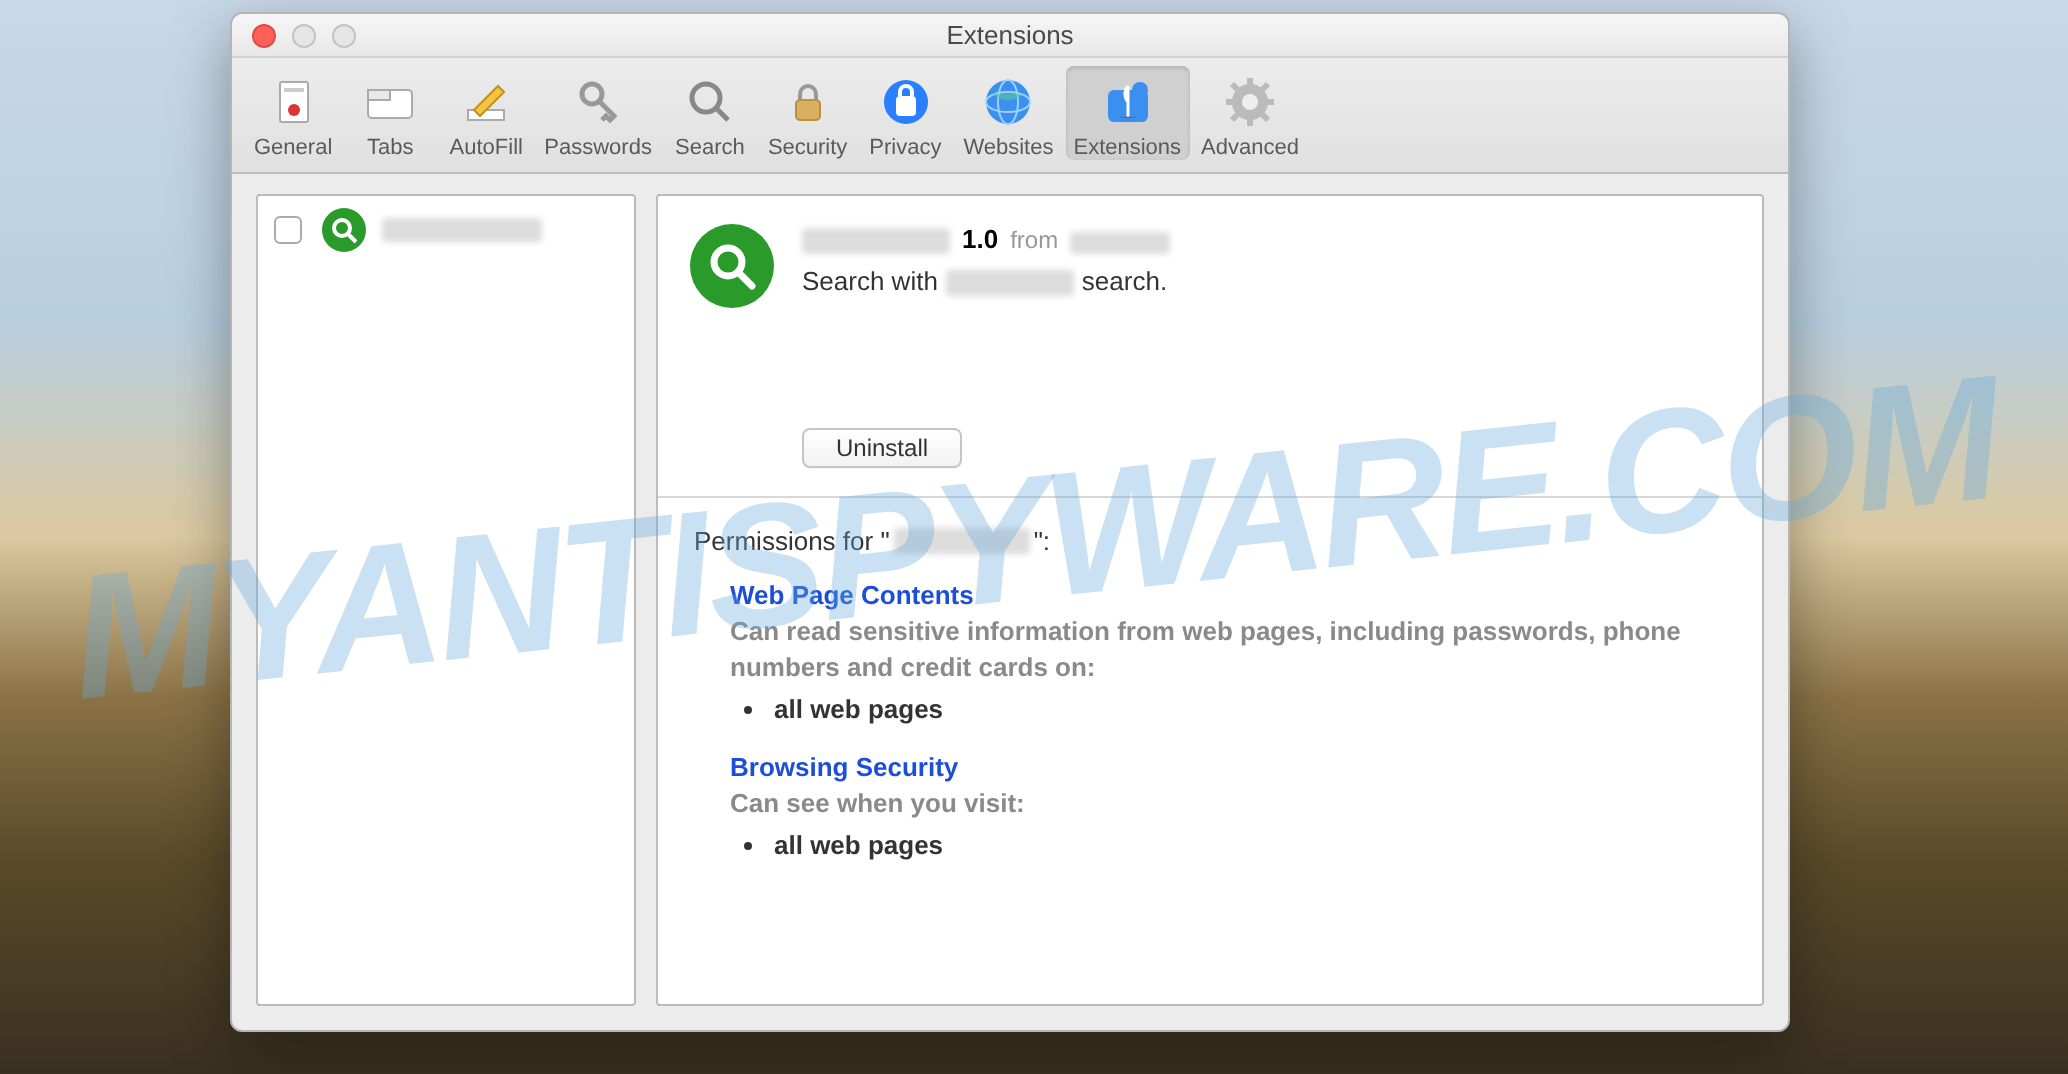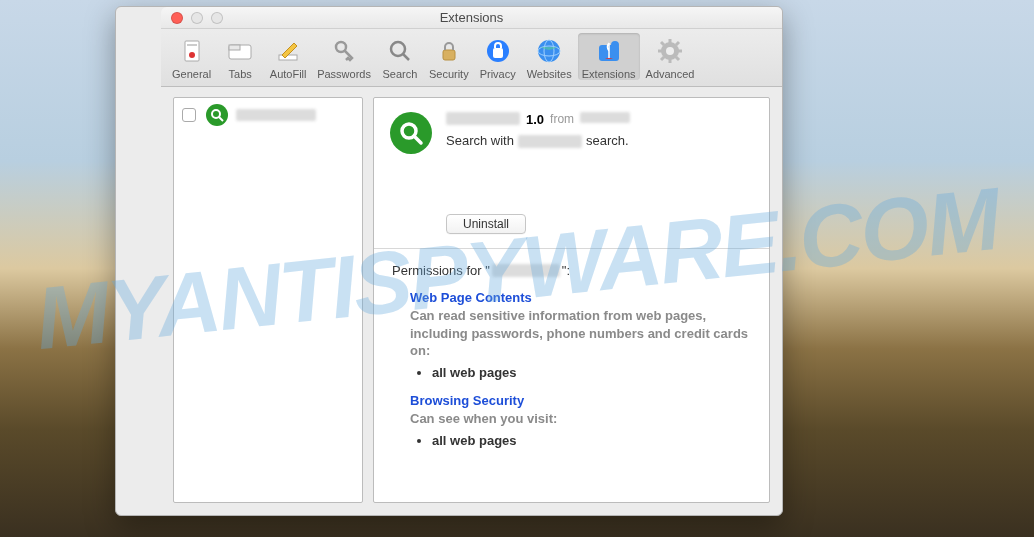--- a/index.html
+++ b/index.html
@@ -10,24 +10,24 @@
   overflow:hidden; position:relative;
 }
 
 .watermark {
   position:absolute; top:50%; left:50%; transform:translate(-50%,-50%) rotate(-6deg);
   font-size:88px; font-weight:700; font-style:italic; color:rgba(100,170,220,.35);
   white-space:nowrap; pointer-events:none; z-index:999; letter-spacing:-2px;
 }
 
 .window {
-  position:absolute; top:6px; left:115px; width:668px; height:510px;
+  position:absolute; top:6px; left:115px; width:780px; height:510px;
   background:#ececec; border:1px solid #b5b5b5; border-radius:6px;
   box-shadow:0 10px 30px rgba(0,0,0,.35);
-  display:flex; flex-direction:column;padding-left:45px;
+  display:flex; flex-direction:column;
 }
 
 .titlebar {
   height:22px; display:flex; align-items:center; position:relative;
   background:linear-gradient(#f6f6f6,#e8e8e8); border-bottom:1px solid #d0d0d0;
   border-radius:6px 6px 0 0;
 }
 .traffic { display:flex; gap:8px; margin-left:10px; }
 .light { width:12px; height:12px; border-radius:50%; border:.5px solid rgba(0,0,0,.15);}
 .close  { background:#ff5f57;}
@@ -60,21 +60,21 @@
 .ext-name-blur { width:80px; height:12px; background:#dcdcdc; filter:blur(1.5px); border-radius:2px;}
 
 .detail {
   flex:1; background:#fff; border:1px solid #bcbcbc; border-radius:2px;
   display:flex; flex-direction:column; overflow:hidden;
 }
 .detail-top { padding:14px 16px 12px; display:flex; gap:14px;}
 .big-icon { width:42px; height:42px; border-radius:50%; background:#2a9a2a;
   display:flex; align-items:center; justify-content:center; flex-shrink:0;}
 .detail-head { flex:1;}
-.head-line1 { display:flex; align-items:flex-start; gap:6px; font-size:13px;}
+.head-line1 { display:flex; align-items:flex-end; gap:6px; font-size:13px;}
 .blur-sm { display:inline-block; height:13px; background:#dcdcdc; filter:blur(1.5px); border-radius:2px;}
 .head-line2 { font-size:13px; color:#333; margin-top:6px; display:flex; align-items:flex-end; gap:4px;}
 .uninstall-wrap { padding:0 16px 14px 72px;}
 .mac-btn {
   font-size:12px; padding:2px 16px; border:1px solid #c6c6c6; border-radius:4px;
   background:linear-gradient(#fff,#f2f2f2); color:#333; cursor:default;
   box-shadow:0 .5px 0 rgba(0,0,0,.05);
   margin-top:48px;
 }
 .hr { height:1px; background:#d8d8d8;}

